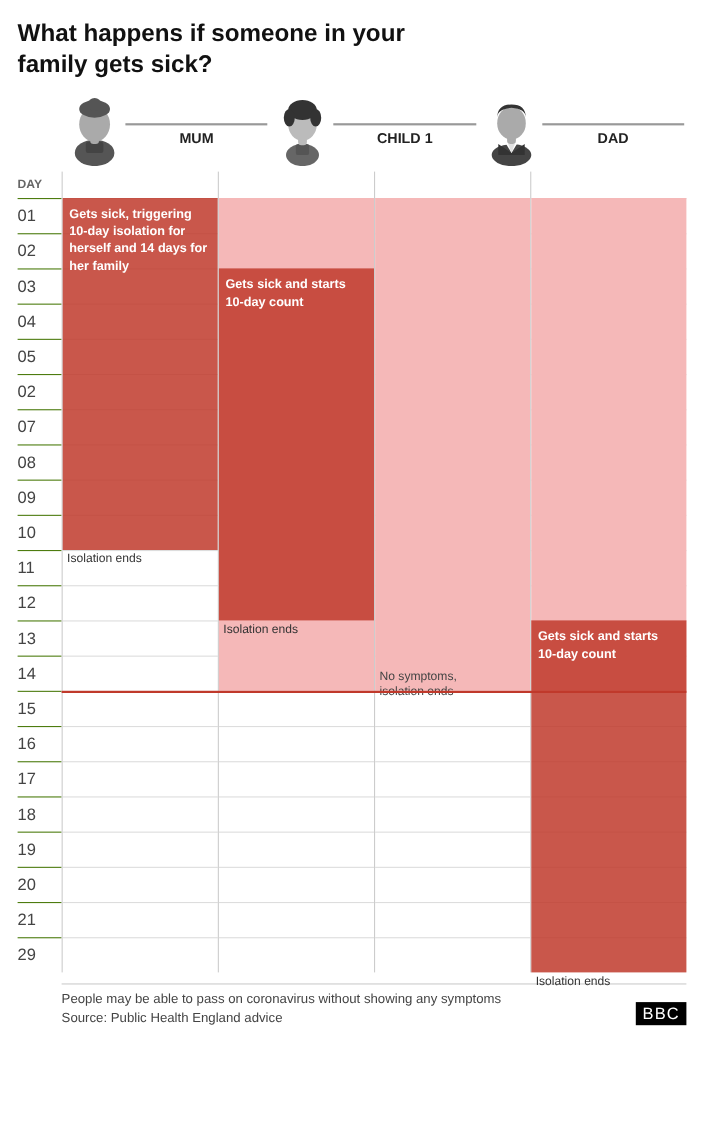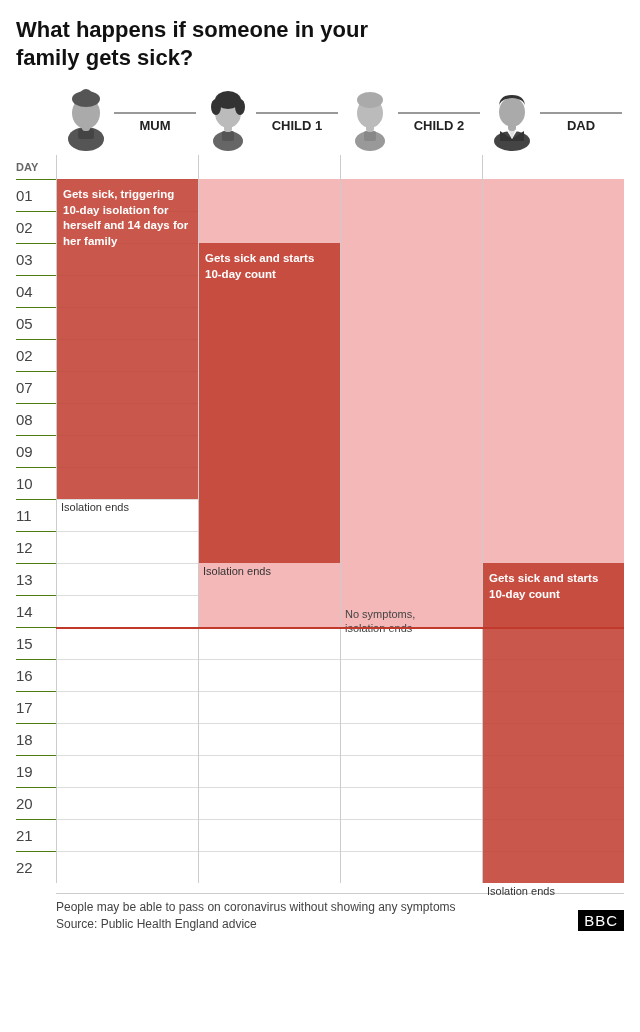--- a/index.html
+++ b/index.html
@@ -211,32 +211,20 @@
           <ellipse cx="28" cy="28" rx="13" ry="15" fill="#bbb"></ellipse>
 
           <ellipse cx="28" cy="15" rx="13" ry="9" fill="#333"></ellipse>
           <ellipse cx="16" cy="22" rx="5" ry="8" fill="#333"></ellipse>
           <ellipse cx="40" cy="22" rx="5" ry="8" fill="#333"></ellipse>
         </svg>
       </div>
       <div class="person-label">CHILD 1</div>
     </div>
 
-    <div class="person-col">
-      <div class="person-icon">
-        <svg viewBox="0 0 56 66" xmlns="http://www.w3.org/2000/svg">
-          <ellipse cx="28" cy="56" rx="15" ry="10" fill="#999"></ellipse>
-          <rect x="22" y="46" width="12" height="10" rx="2" fill="#888"></rect>
-          <rect x="24" y="39" width="8" height="8" rx="3" fill="#bbb"></rect>
-          <ellipse cx="28" cy="28" rx="13" ry="15" fill="#bbb"></ellipse>
-          <ellipse cx="28" cy="15" rx="13" ry="8" fill="#aaa"></ellipse>
-        </svg>
-      </div>
-      <div class="person-label">CHILD 2</div>
-    </div>
 
     <div class="person-col">
       <div class="person-icon">
         <svg viewBox="0 0 56 66" xmlns="http://www.w3.org/2000/svg">
           <ellipse cx="28" cy="56" rx="18" ry="10" fill="#444"></ellipse>
 
           <path d="M16 46 L28 54 L40 46 L40 56 L16 56Z" fill="#333"></path>
           <polygon points="28,54 22,44 34,44" fill="#fff"></polygon>
           <polygon points="28,54 25,46 31,46" fill="#e0e0e0"></polygon>
           <rect x="24" y="38" width="8" height="8" rx="3" fill="#aaa"></rect>
@@ -267,21 +255,21 @@
         <div class="day-label">12</div>
         <div class="day-label">13</div>
         <div class="day-label">14</div>
         <div class="day-label">15</div>
         <div class="day-label">16</div>
         <div class="day-label">17</div>
         <div class="day-label">18</div>
         <div class="day-label">19</div>
         <div class="day-label">20</div>
         <div class="day-label">21</div>
-        <div class="day-label">22</div>
+        <div class="day-label">29</div>
       </div>
     <div class="columns-area" id="columns-area">
 
       <div class="col" id="col-mum" style="position: relative;">
           <div style="height: 24px;"></div>
           <div class="day-row-bg"></div>
           <div class="day-row-bg"></div>
           <div class="day-row-bg"></div>
           <div class="day-row-bg"></div>
           <div class="day-row-bg"></div>

